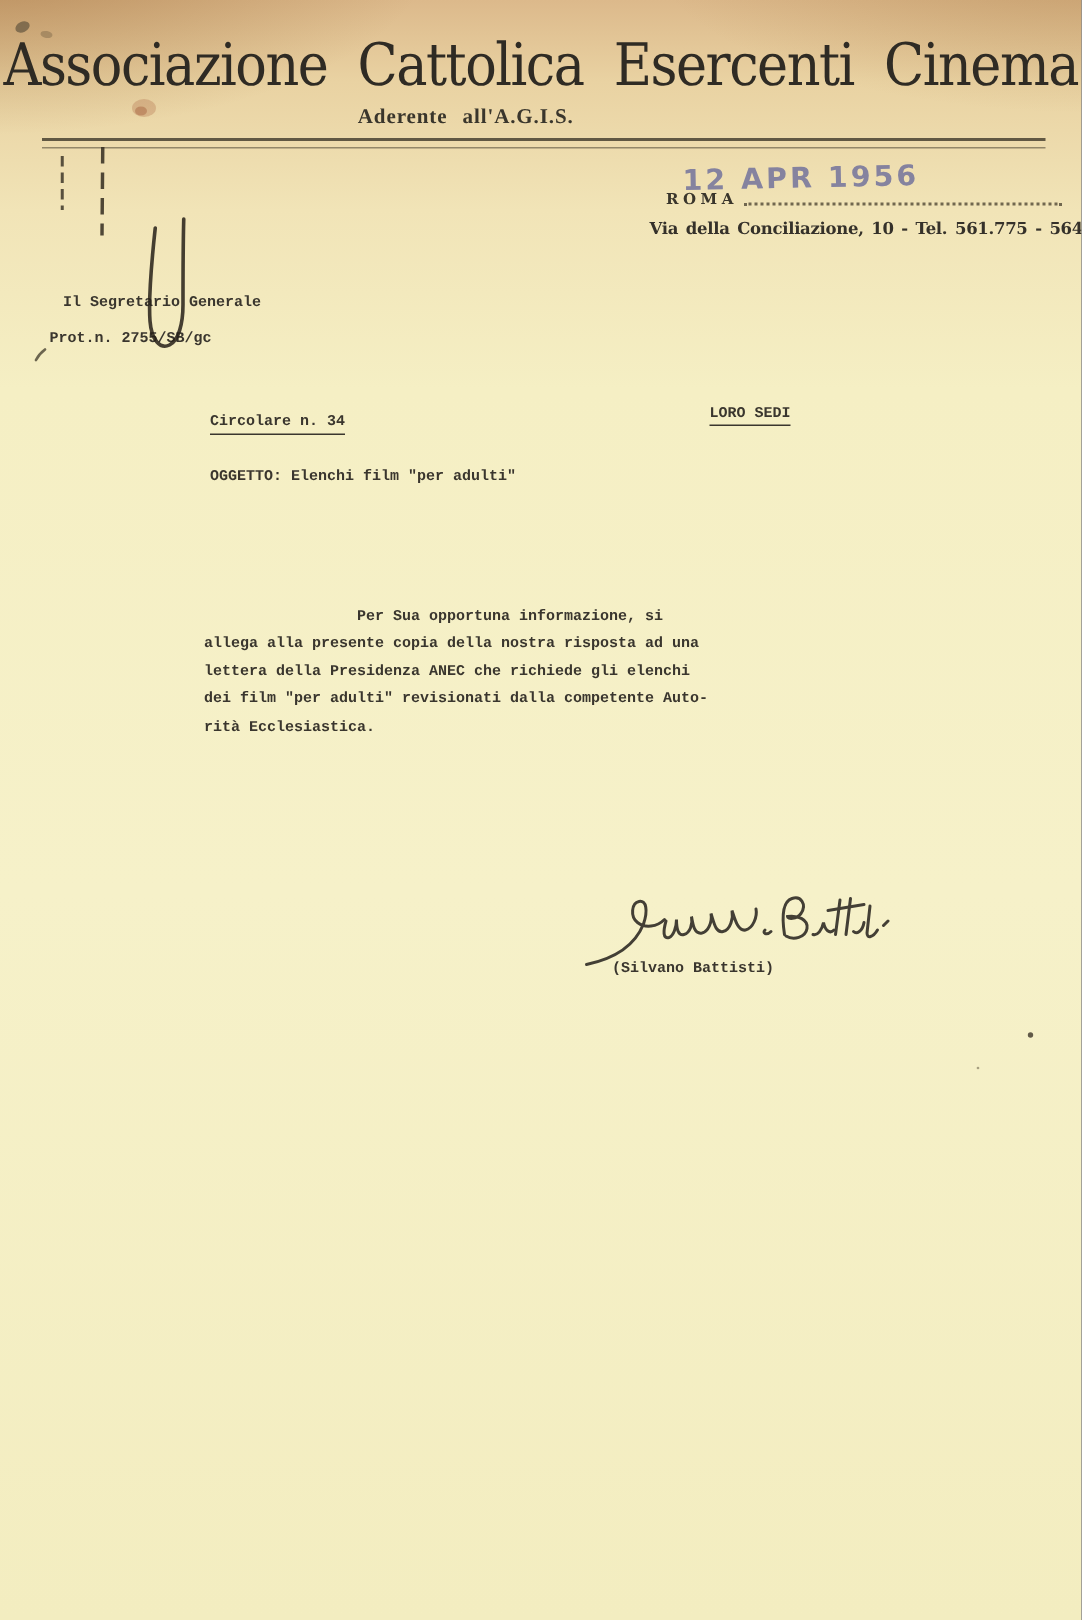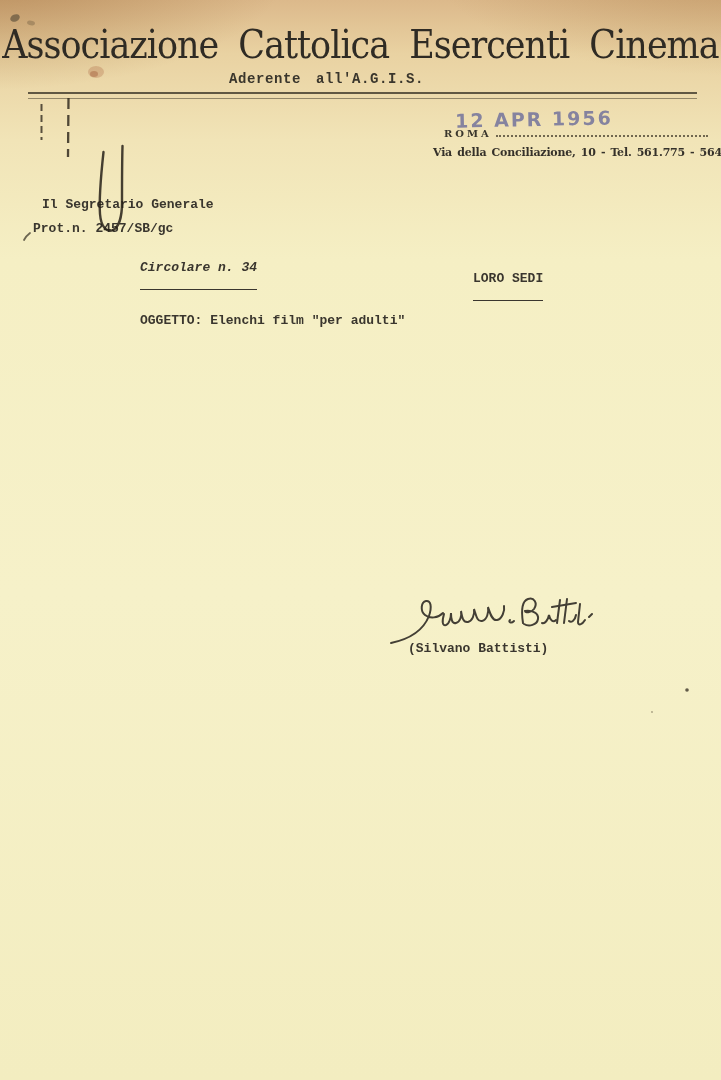--- a/index.html
+++ b/index.html
@@ -17,22 +17,22 @@
   .abs{position:absolute;}
   
   .org-name{
     left:0;top:22px;width:721px;text-align:center;
     font-family:"DejaVu Serif",serif;font-weight:400;
     font-size:35px;letter-spacing:-1px;word-spacing:10px;
     color:#2f2b24;transform:scaleY(1.12);transform-origin:center top;
     white-space:nowrap;
   }
   .affiliation{
-    left:16px;top:71px;width:621px;text-align:center;
-    font-family:Liberation Mono, monospace;font-weight:700;
+    left:0;top:71px;width:621px;text-align:center;
+    font-family:Liberation Serif, serif;font-weight:700;
     font-size:14px;letter-spacing:.6px;word-spacing:6px;color:#3a362c;
   }
   .head-rule{
     left:28px;top:92px;width:669px;height:4px;
     border-top:2px solid rgba(58,52,38,.78);
     border-bottom:1.5px solid rgba(58,52,38,.5);
   }
   .date-stamp{
     left:455px;top:108px;
     font-family:"DejaVu Sans",sans-serif;font-weight:700;
@@ -47,26 +47,26 @@
     font-size:10px;letter-spacing:3px;color:#3a362c;margin-left:11px;
   }
   .roma-dots{flex:1;border-bottom:2px dotted rgba(70,62,44,.75);margin:0 0 2px 4px;height:1px;}
   .address-line{
     left:433px;top:146px;width:270px;
     font-family:"DejaVu Serif",serif;font-weight:700;
     font-size:11px;letter-spacing:-.2px;word-spacing:1.5px;color:#35312a;
     white-space:nowrap;
   }
   
-  .tw{font-family:"Liberation Mono",monospace;font-weight:700;font-size:13px;color:#3a362e;white-space:pre;}
+  .tw{font-family:"Liberation Mono",monospace;font-weight:700;font-size:10px;color:#3a362e;white-space:pre;}
   .sender-title{left:42px;top:197px;}
   .protocol{left:33px;top:221px;}
   .recipient1{left:437px;top:247px;}
-  .recipient2{left:473px;top:271px;border-bottom:1.6px solid #3a362e;padding-bottom:14px;}
-  .circular{left:140px;top:260px;border-bottom:1.6px solid #3a362e;padding-bottom:14px;font-style:italic;}
+  .recipient2{left:473px;top:271px;border-bottom:1.6px solid #3a362e;padding-bottom:1px;}
+  .circular{left:140px;top:276px;border-bottom:1.6px solid #3a362e;padding-bottom:2px;}
   .subject{left:140px;top:313px;}
   .body-block{left:136px;top:381px;width:540px;}
   .body-block p{margin:0 0 5.5px 0;line-height:18.4px;}
   .typed-signature{left:408px;top:641px;}
   .sig-svg{left:388px;top:594px;}
   .marks-svg{left:0;top:0;pointer-events:none;}
 </style>
 </head>
 <body>
 
@@ -78,26 +78,31 @@
 
   <div class="abs date-stamp">12 APR 1956</div>
 
   <div class="abs roma-row">
     <span>ROMA</span>
     <span class="roma-dots"></span>
   </div>
   <div class="abs address-line">Via della Conciliazione, 10 - Tel. 561.775 - 564.132</div>
 
   <div class="abs tw sender-title">Il Segretario Generale</div>
-  <div class="abs tw protocol">Prot.n. 2457/SB/gc</div>
+  <div class="abs tw protocol">Prot.n. 2755/SB/gc</div>
   <div class="abs tw recipient2">LORO SEDI</div>
   <div class="abs tw circular">Circolare n. 34</div>
   <div class="abs tw subject">OGGETTO: Elenchi film "per adulti"</div>
 
   <div class="abs tw body-block">
+    <p>                 Per Sua opportuna informazione, si
+allega alla presente copia della nostra risposta ad una
+lettera della Presidenza ANEC che richiede gli elenchi
+dei film "per adulti" revisionati dalla competente Auto-
+rità Ecclesiastica.</p>
   </div>
 
   <svg class="abs sig-svg" width="210" height="56" viewBox="0 0 210 56">
     <g fill="none" stroke="#2b2721" stroke-width="2" stroke-linecap="round" opacity="0.88">
       <path d="M3,49 C22,45 35,37 41,22 C44,13 43,6 38,7 C33,8 32,17 37,21 C42,25 50,24 55,19"></path>
       <path d="M56,20 C54,27 54,32 58,31 C61,30 63,24 63,19 C63,25 64,30 68,29 C72,28 74,22 73,17 C74,23 75,29 80,28 C84,27 87,21 86,15 C88,21 89,28 94,27 C99,26 101,18 100,13 C102,19 104,27 109,26 C114,25 117,17 116,12"></path>
       <path d="M122,26 C120,28 123,30 126,27"></path>
       <path d="M135,29 C133,16 134,7 140,5 C146,3 150,9 146,15 C143,19 137,19 137,17 C144,16 151,19 150,25 C149,31 141,33 136,30"></path>
       <path d="M154,29 C157,30 160,26 161,21 C162,26 165,29 168,26"></path>
       <path d="M172,6 L169,29"></path>

